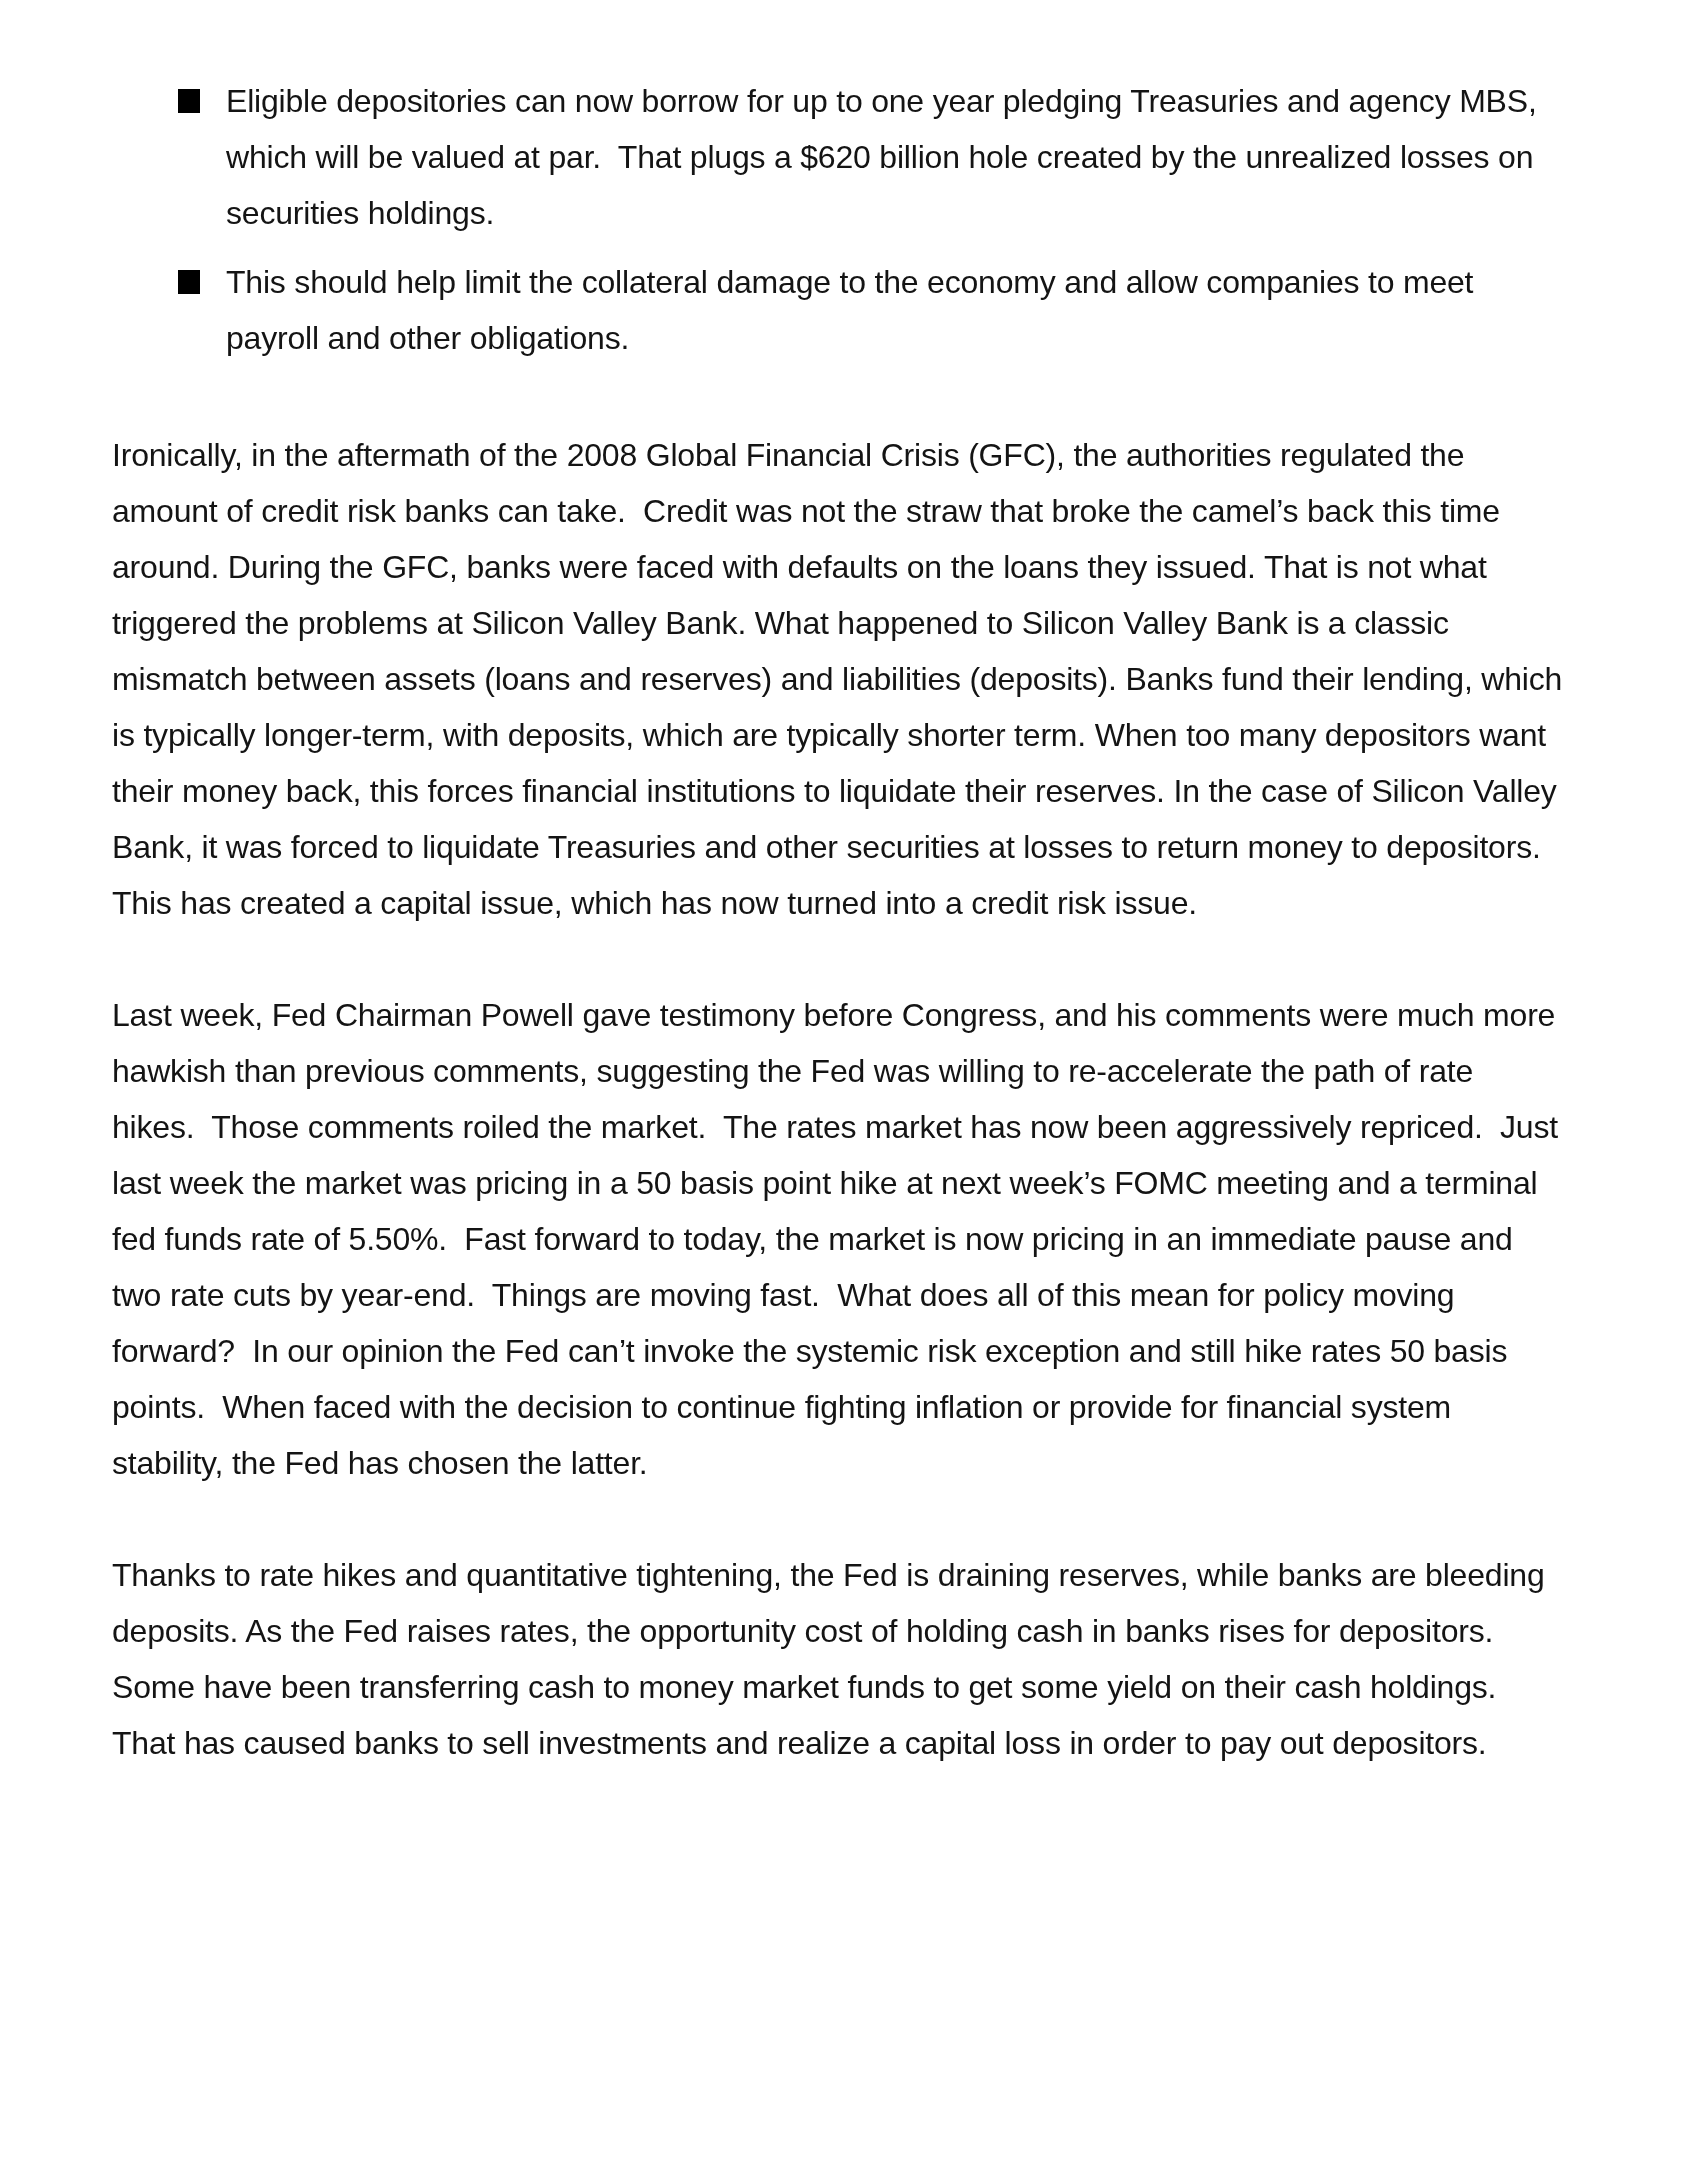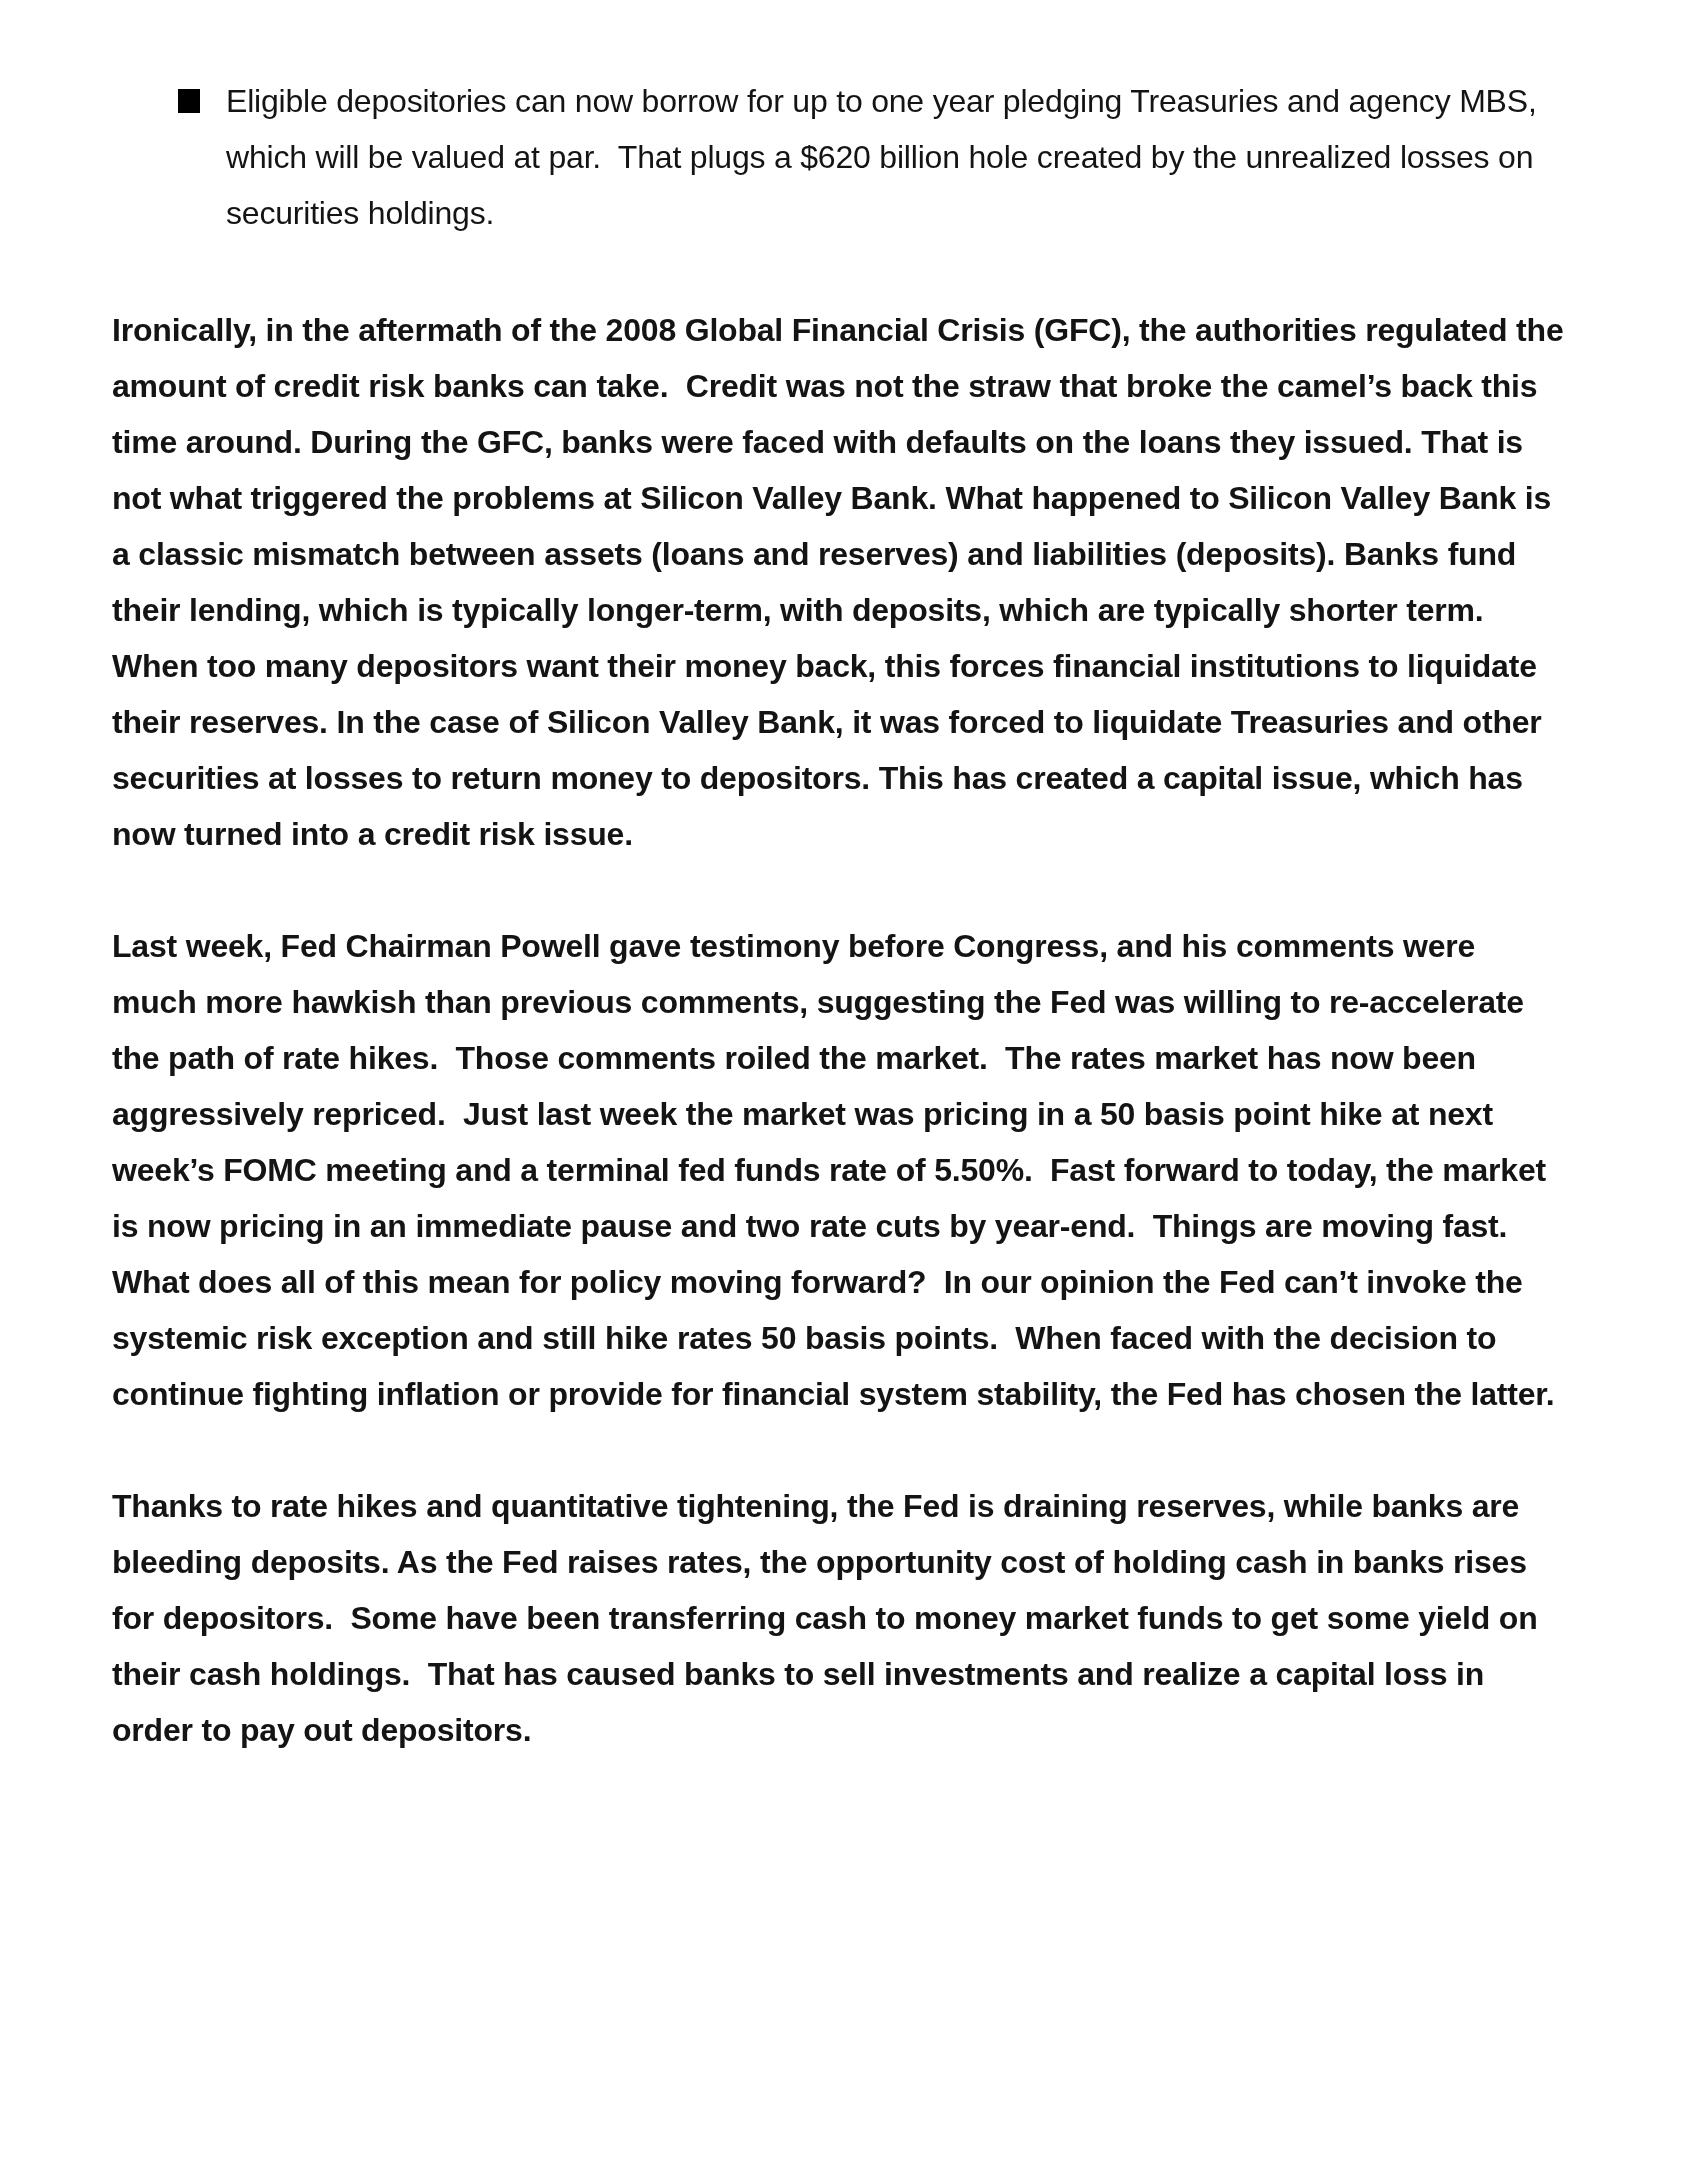--- a/index.html
+++ b/index.html
@@ -40,32 +40,35 @@
     margin-top: 16px;
     margin-right: 26px;
     background: #000000;
   }
   .bullet-text {
     white-space: pre-wrap;
   }
   .para {
     margin: 0 0 56px 0;
     white-space: pre-wrap;
-    font-weight: bold;
   }
 </style>
 </head>
 <body>
 
 <div class="doc">
 
   <ul class="bullets">
     <li class="bullet-item">
       <span class="bullet-square"></span>
       <span class="bullet-text">Eligible depositories can now borrow for up to one year pledging Treasuries and agency MBS, which will be valued at par.  That plugs a $620 billion hole created by the unrealized losses on securities holdings.</span>
+    </li>
+    <li class="bullet-item">
+      <span class="bullet-square"></span>
+      <span class="bullet-text">This should help limit the collateral damage to the economy and allow companies to meet payroll and other obligations.</span>
     </li>
   </ul>
 
   <p class="para">Ironically, in the aftermath of the 2008 Global Financial Crisis (GFC), the authorities regulated the amount of credit risk banks can take.  Credit was not the straw that broke the camel’s back this time around. During the GFC, banks were faced with defaults on the loans they issued. That is not what triggered the problems at Silicon Valley Bank. What happened to Silicon Valley Bank is a classic mismatch between assets (loans and reserves) and liabilities (deposits). Banks fund their lending, which is typically longer-term, with deposits, which are typically shorter term. When too many depositors want their money back, this forces financial institutions to liquidate their reserves. In the case of Silicon Valley Bank, it was forced to liquidate Treasuries and other securities at losses to return money to depositors. This has created a capital issue, which has now turned into a credit risk issue.</p>
 
   <p class="para">Last week, Fed Chairman Powell gave testimony before Congress, and his comments were much more hawkish than previous comments, suggesting the Fed was willing to re-accelerate the path of rate hikes.  Those comments roiled the market.  The rates market has now been aggressively repriced.  Just last week the market was pricing in a 50 basis point hike at next week’s FOMC meeting and a terminal fed funds rate of 5.50%.  Fast forward to today, the market is now pricing in an immediate pause and two rate cuts by year-end.  Things are moving fast.  What does all of this mean for policy moving forward?  In our opinion the Fed can’t invoke the systemic risk exception and still hike rates 50 basis points.  When faced with the decision to continue fighting inflation or provide for financial system stability, the Fed has chosen the latter.</p>
 
   <p class="para">Thanks to rate hikes and quantitative tightening, the Fed is draining reserves, while banks are bleeding deposits. As the Fed raises rates, the opportunity cost of holding cash in banks rises for depositors.  Some have been transferring cash to money market funds to get some yield on their cash holdings.  That has caused banks to sell investments and realize a capital loss in order to pay out depositors.</p>
 
 

